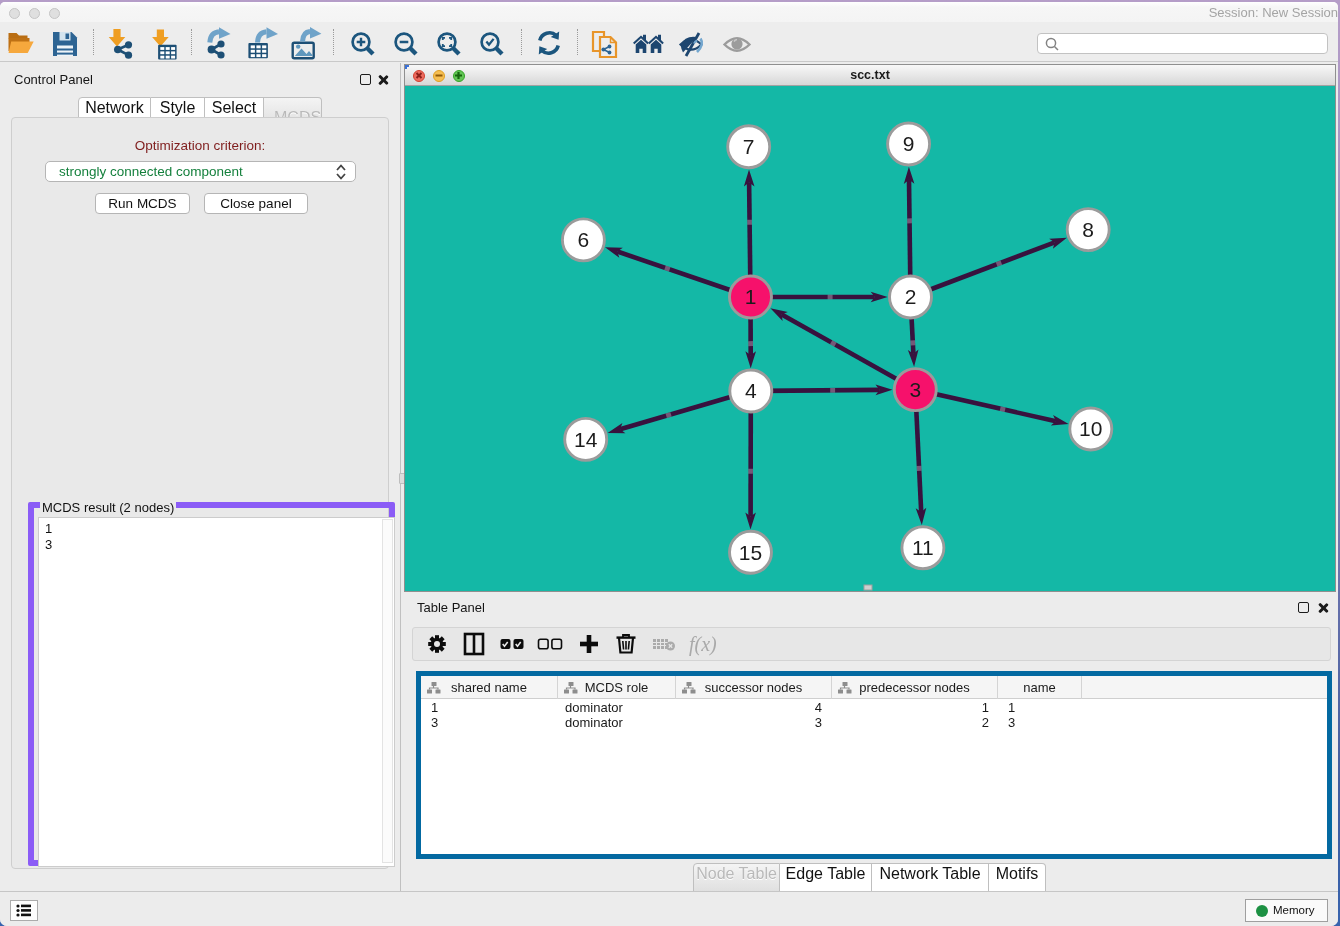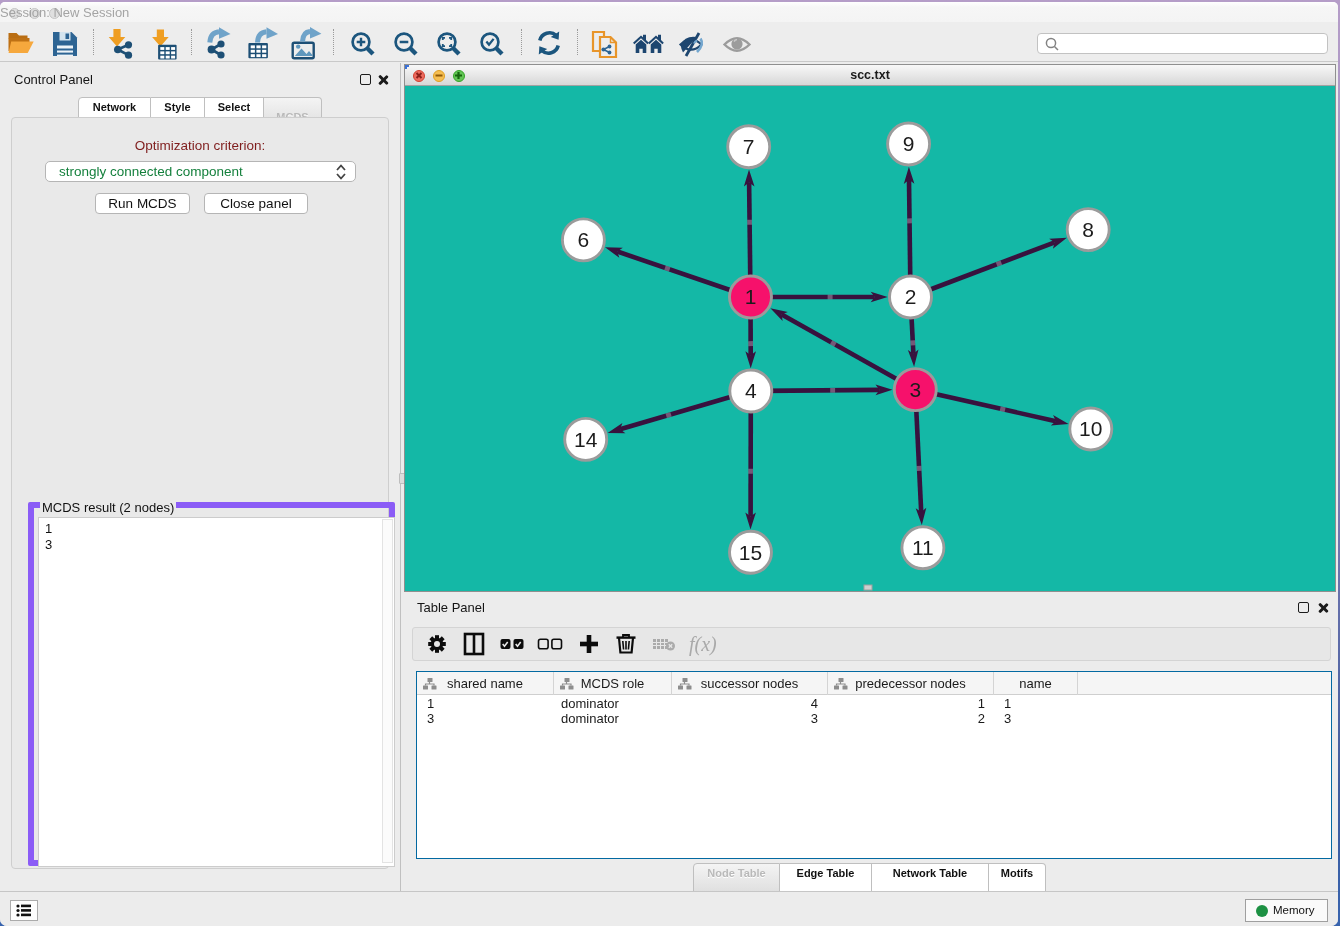--- a/index.html
+++ b/index.html
@@ -1,33 +1,33 @@
 <!DOCTYPE html>
 <html><head><meta charset="utf-8"><style>
 *{margin:0;padding:0;box-sizing:border-box}
 html,body{width:1340px;height:926px;overflow:hidden;font-family:"Liberation Sans",sans-serif}
 body{background:linear-gradient(180deg,#b59dc8 0%,#a291c2 25%,#6e74ae 60%,#3f5c9e 85%,#3763ae 100%)}
 #win{position:absolute;left:0;top:2px;width:1338px;height:924px;background:#ececec;border-radius:5px 5px 7px 7px;overflow:hidden}
 
 #titlebar{position:absolute;left:0;top:0;width:100%;height:21px;background:linear-gradient(#ffffff,#f6f6f6 25%,#f4f4f4);border-bottom:1px solid #d0d0d0}
 .tl{position:absolute;top:5.5px;width:11.5px;height:11.5px;border-radius:50%;background:#dfdfdf;border:1px solid #c5c5c5}
-#wtitle{position:absolute;top:3px;left:0;width:100%;text-align:left;font-size:13px;color:#a4a4a4}
+#wtitle{position:absolute;top:3px;left:0;width:100%;text-align:right;font-size:13px;color:#a4a4a4}
 
 #toolbar{position:absolute;left:0;top:20px;width:100%;height:40px;background:#ededed;border-bottom:1px solid #c9c9c9}
 .tsep{position:absolute;top:7px;height:26px;width:0;border-left:1px dotted #9a9a9a}
 #search{position:absolute;left:1037px;top:11px;width:291px;height:21px;background:#fff;border:1px solid #c2c2c2;border-radius:4px}
 
 #cpanel{position:absolute;left:0;top:61px;width:401px;height:830px;background:#ececec;border-right:1px solid #c0c0c0}
 .ptitle{font-size:13px;color:#151515}
 .floatbtn{position:absolute;width:11px;height:11px;border:1.5px solid #1b1b1b;border-radius:2px}
 .xbtn{position:absolute;width:12px;height:12px}
 .xbtn::before,.xbtn::after{content:"";position:absolute;left:4.7px;top:0;width:2.6px;height:12px;background:#1b1b1b;border-radius:1.2px}
 .xbtn::before{transform:rotate(45deg)}.xbtn::after{transform:rotate(-45deg)}
 .tabrow{position:absolute;display:flex}
-.tab{height:37px;background:#fff;border:1px solid #bfbfbf;border-left:none;font-size:11px;font-weight:bold;color:#111;text-align:center;line-height:19px;padding:0 10px}
+.tab{height:37px;background:#fff;border:1px solid #bfbfbf;border-left:none;font-size:16px;font-weight:normal;color:#111;text-align:center;line-height:19px;padding:0 10px}
 .tab.first{border-left:1px solid #bfbfbf;border-radius:4px 0 0 4px}
 .tab.last{border-radius:0 4px 4px 0}
 .tab.sel{background:linear-gradient(#f4f4f4,#dadada);color:#b9b9b9;text-shadow:0 1px 0 #fff}
 #cbox{position:absolute;left:11px;top:54px;width:378px;height:752px;background:#e9e9e9;border:1px solid #cecece;border-radius:4px}
 #optlabel{position:absolute;left:0;top:20px;width:100%;text-align:center;font-size:13.5px;color:#7f1d1d}
 #combo{position:absolute;left:33px;top:43px;width:311px;height:21px;background:#fff;border:1px solid #b5b5b5;border-radius:5px;font-size:13.5px;color:#15803d;line-height:19px;padding-left:13px}
 .btn{position:absolute;height:21px;background:#fff;border:1px solid #b5b5b5;border-radius:4px;font-size:13.5px;color:#111;text-align:center;line-height:19px}
 
 #fs{position:absolute;left:16px;top:384px;width:367px;height:364px;border:6px solid #8b5cf6;border-radius:2px}
 #fslegend{position:absolute;left:6px;top:-8px;background:#e9e9e9;font-size:13px;color:#111;padding:0 2px}
@@ -35,21 +35,21 @@
 #fsscroll{position:absolute;right:1px;top:1px;width:11px;height:344px;background:#fbfbfb;border:1px solid #e3e3e3}
 
 #nwin{position:absolute;left:404px;top:62px;width:932px;height:528px;background:#14b8a6;border:1px solid #8f8f8f}
 #ntitle{position:absolute;left:0;top:0;width:100%;height:21px;background:linear-gradient(#f8f8f8,#d7d7d7);border-bottom:1px solid #a2a2a2}
 #ntitle .t{position:absolute;width:100%;text-align:center;top:3px;font-size:12.5px;font-weight:bold;color:#1a1a1a}
 .mac{position:absolute;top:4.5px;width:12px;height:12px;border-radius:50%}
 #graph{position:absolute;left:0;top:21px}
 
 #tpanel{position:absolute;left:404px;top:592px;width:934px;height:297px;background:#ececec}
 #ttoolbar{position:absolute;left:8px;top:33px;width:919px;height:34px;background:#e7e7e7;border:1px solid #d4d4d4;border-radius:3px}
-#ttable{position:absolute;left:12px;top:77px;width:916px;height:188px;background:#fff;border:1px solid #0369a1}
+#ttable{position:absolute;left:12px;top:77px;width:916px;height:188px;background:#fff;border:5px solid #0369a1}
 .thead{position:absolute;left:0;top:0;width:100%;height:23px;background:#f5f5f5;border-bottom:1px solid #cfcfcf}
 .hcol{position:absolute;top:0;height:23px;border-right:1px solid #d4d4d4;font-size:13px;color:#1a1a1a;text-align:center;line-height:23px}
 .hicon{position:absolute;left:6px;top:6px}
 .trow{position:absolute;width:100%;height:15px;font-size:13px;color:#1a1a1a}
 .cell{position:absolute;top:0;line-height:15px}
 
 #btabs{position:absolute;display:flex;left:289px;top:269px}
 
 #status{position:absolute;left:0;top:889px;width:100%;height:35px;background:#ececec;border-top:1px solid #c6c6c6}
 #listbtn{position:absolute;left:10px;top:8px;width:28px;height:21px;background:#fdfdfd;border:1px solid #ababab}

